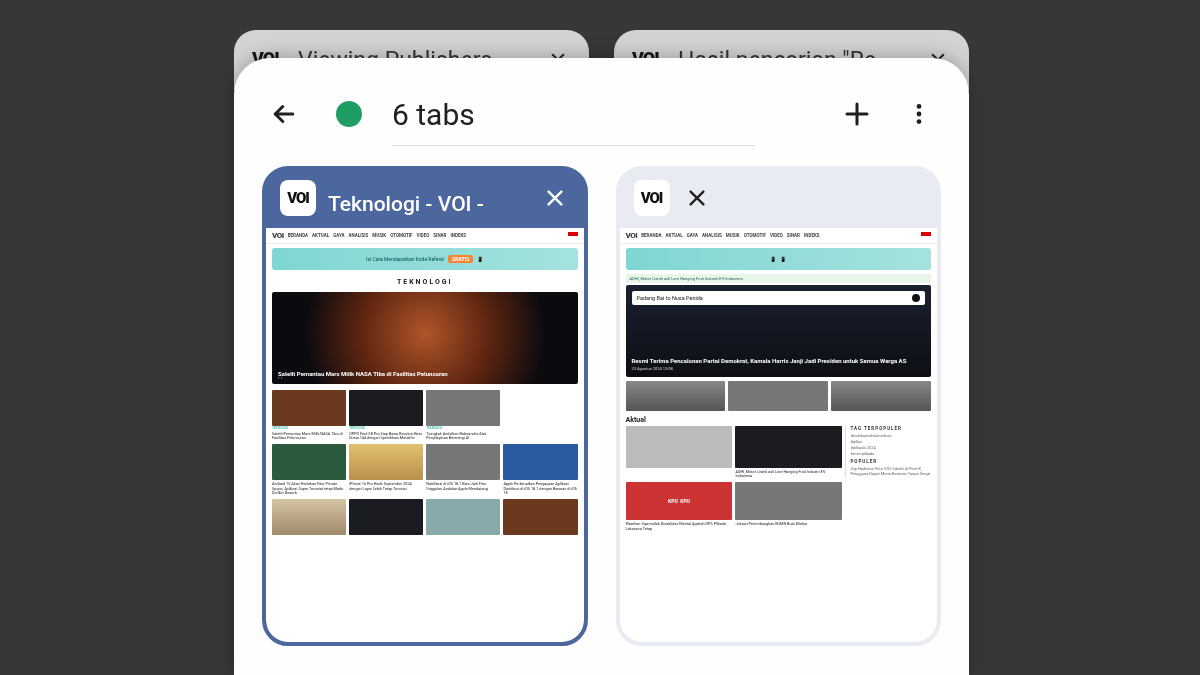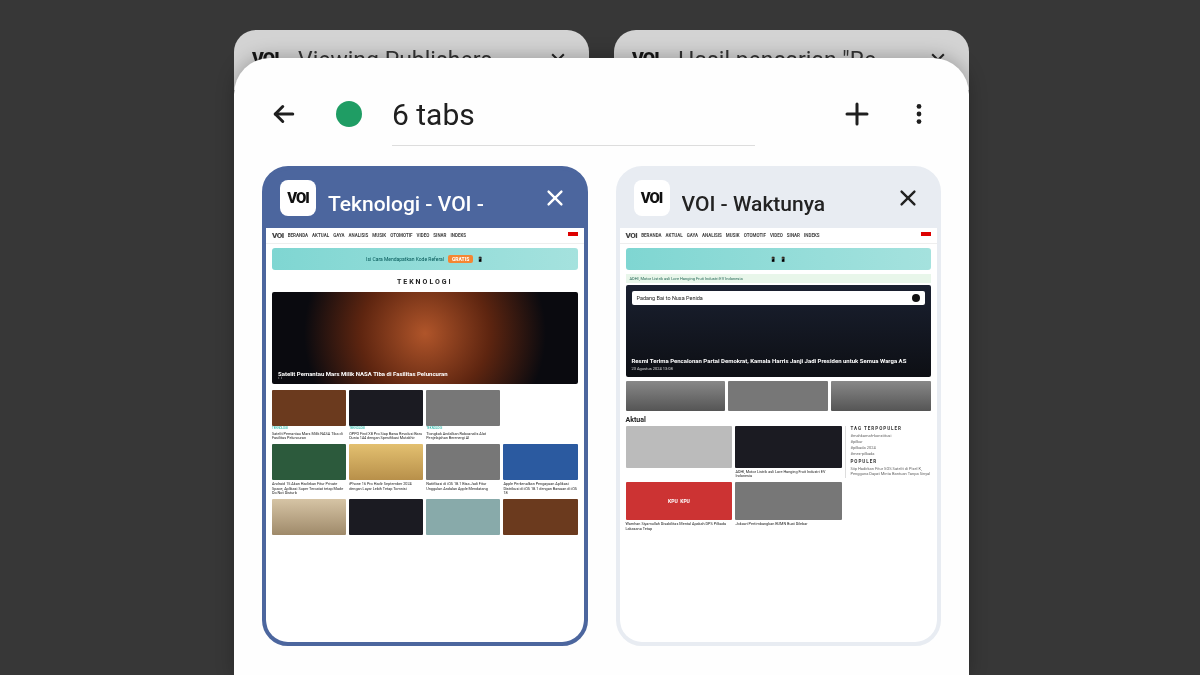--- a/index.html
+++ b/index.html
@@ -401,21 +401,20 @@
           <div class="g-item">
               <div class="g-img c-brown"></div>
             </div>
         </div>
       </div>
     </div>
 
     <div class="card inactive">
       <div class="card-header">
         <div class="card-favicon">VOI</div>
-        <div class="card-title">VOI - Waktunya </div>
         <div class="card-close">
           <svg width="22" height="22" viewBox="0 0 24 24" stroke="#222" stroke-width="2.6" fill="none" stroke-linecap="round">
               <path d="M5 5l14 14M19 5L5 19"></path>
             </svg>
         </div>
       </div>
       <div class="thumb">
         <div class="mini-nav">
           <span class="mini-logo">VOI</span>
           <span>BERANDA</span>

